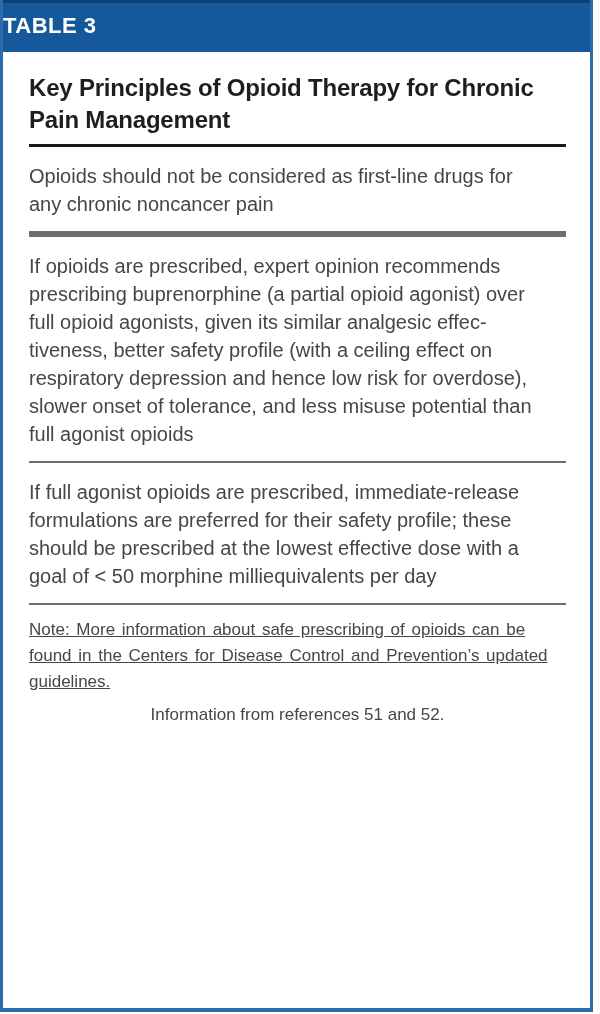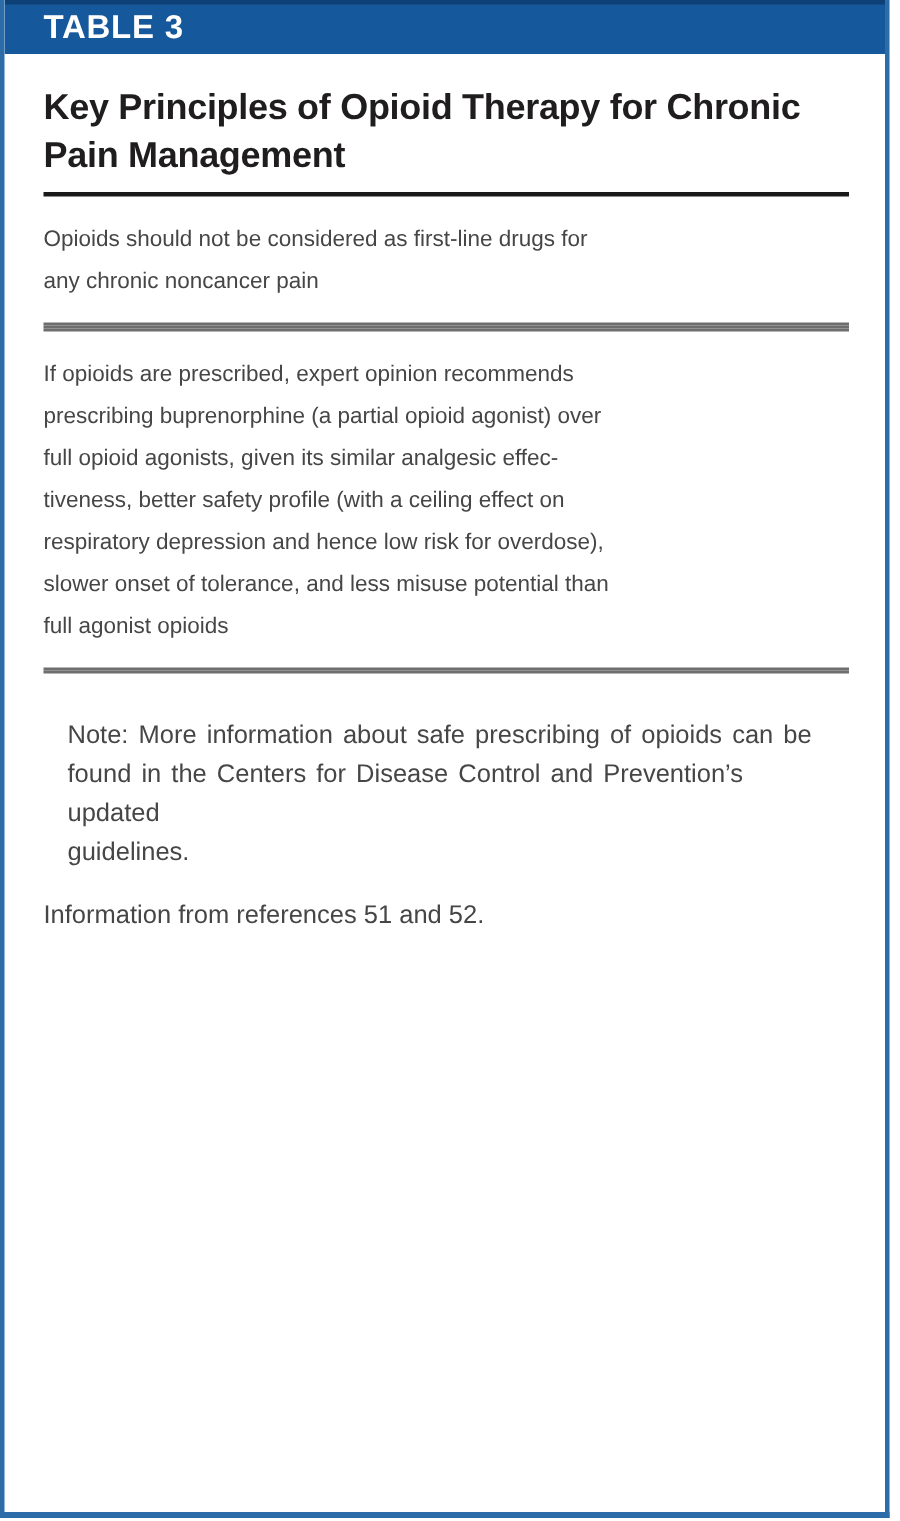--- a/index.html
+++ b/index.html
@@ -19,26 +19,25 @@
     box-sizing: border-box;
     width: 593px;
     height: 1012px;
     border-left: 3px solid var(--border_blue, #2B6CA9);
     border-right: 3px solid var(--border_blue, #2B6CA9);
     border-bottom: 4px solid var(--border_blue, #2B6CA9);
     background: #ffffff;
     overflow: hidden;
   }
   .table-header {
-    height: 36px;
+    height: 52px;
     background: var(--header_bg, #15589B);
     box-shadow: inset 0 3px 0 rgba(0, 20, 50, 0.35);
     display: flex;
     align-items: center;
-    padding-left: 26px;
   }
   .table-header .tag {
     color: var(--header_text, #FFFFFF);
     font-size: 22px;
     font-weight: bold;
     letter-spacing: 0.5px;
   }
   .content {
     padding: 20px 24px 16px 26px;
   }
@@ -58,21 +57,21 @@
     margin: 0;
   }
   .row-divider {
     height: 2px;
     background: var(--divider_gray, #6E6E6E);
     border: none;
     margin: 0;
   }
   .table-row {
     padding: 15px 0 13px 0;
-    font-size: 15px;
+    font-size: 20px;
     line-height: 28px;
     color: var(--body_text, #464646);
   }
   .note {
     padding-top: 12px;
     font-size: 17px;
     line-height: 26px;
     word-spacing: 2px;
     color: var(--body_text, #464646);
   }
@@ -110,23 +109,27 @@
 
       <div class="table-row multiline">If opioids are prescribed, expert opinion recommends
 prescribing buprenorphine (a partial opioid agonist) over
 full opioid agonists, given its similar analgesic effec-
 tiveness, better safety profile (with a ceiling effect on
 respiratory depression and hence low risk for overdose),
 slower onset of tolerance, and less misuse potential than
 full agonist opioids</div>
       <div class="row-divider"></div>
 
+      <div class="table-row multiline">If full agonist opioids are prescribed, immediate-release
+formulations are preferred for their safety profile; these
+should be prescribed at the lowest effective dose with a
+goal of &lt; 50 morphine milliequivalents per day</div>
       <div class="row-divider"></div>
 
-      <p class="note multiline" style="margin:16px;">Note: More information about safe prescribing of opioids can be
+      <p class="note multiline" style="margin:0;text-decoration:underline;">Note: More information about safe prescribing of opioids can be
 found in the Centers for Disease Control and Prevention’s updated
 guidelines.</p>
 
-      <p class="source" style="margin-bottom:0;">Information from references 51 and 52.</p>
+      <p class="source" style="margin-bottom:0;text-align:center;">Information from references 51 and 52.</p>
 
     </div>
   </div>
 </div>
 
 </body></html>

